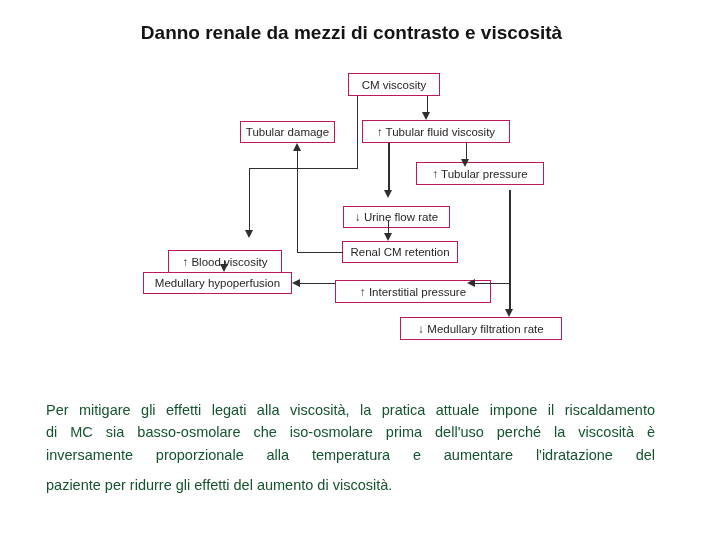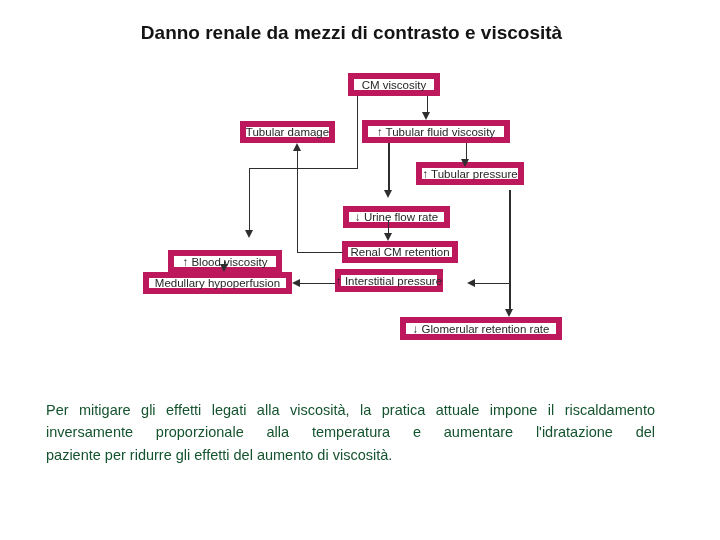--- a/index.html
+++ b/index.html
@@ -5,55 +5,55 @@
   html,body{margin:0;padding:0;background:#ffffff;}
   .slide{
     position:relative;width:720px;height:540px;background:#ffffff;
     font-family:"Liberation Sans",sans-serif;overflow:hidden;text-decoration:underline;
   }
   .title{
     position:absolute;left:0;top:22px;width:703px;text-align:center;
     font-size:19px;font-weight:bold;color:#141414;
   }
   .node{
-    position:absolute;box-sizing:border-box;border:6px solid #be185d;background:#ffffff;
+    position:absolute;box-sizing:border-box;border:1px solid #be185d;background:#ffffff;
     display:flex;align-items:center;justify-content:center;
     font-size:11.5px;color:#262626;white-space:nowrap;
   }
   .ln{position:absolute;background:#2e2e2e;}
   .ar{position:absolute;width:0;height:0;border:0 solid transparent;}
   .ar-down{border-left-width:4.5px;border-right-width:4.5px;border-top:8px solid #2e2e2e;}
   .ar-up{border-left-width:4.5px;border-right-width:4.5px;border-bottom:8px solid #2e2e2e;}
   .ar-left{border-top-width:4.5px;border-bottom-width:4.5px;border-right:8px solid #2e2e2e;}
   .para{
     position:absolute;left:46px;top:399px;width:609px;
     font-size:14.5px;line-height:22.3px;color:#14532d;
   }
   .pline{text-align:justify;text-align-last:justify;}
-  .pline.last{text-align-last:left;}
+  .pline.last{text-align-last:left;margin-top:8px;}
 </style>
 </head>
 <body>
 
 <div class="slide">
 
   <div class="title">Danno renale da mezzi di contrasto e viscosità</div>
 
   <div>
 
     <div class="node" style="left:348px;top:73px;width:92px;height:23px">CM viscosity</div>
     <div class="node" style="left:240px;top:121px;width:95px;height:22px">Tubular damage</div>
     <div class="node" style="left:362px;top:120px;width:148px;height:23px">↑ Tubular fluid viscosity</div>
-    <div class="node" style="left:416px;top:162px;width:108px;height:23px">↑ Tubular pressure</div>
+    <div class="node" style="left:416px;top:162px;width:128px;height:23px">↑ Tubular pressure</div>
     <div class="node" style="left:343px;top:206px;width:107px;height:22px">↓ Urine flow rate</div>
     <div class="node" style="left:168px;top:250px;width:114px;height:23px">↑ Blood viscosity</div>
     <div class="node" style="left:342px;top:241px;width:116px;height:22px">Renal CM retention</div>
     <div class="node" style="left:143px;top:272px;width:149px;height:22px">Medullary hypoperfusion</div>
-    <div class="node" style="left:335px;top:269px;width:108px;height:23px">↑ Interstitial pressure</div>
-    <div class="node" style="left:400px;top:317px;width:162px;height:23px">↓ Glomerular retention rate</div>
+    <div class="node" style="left:335px;top:280px;width:156px;height:23px">↑ Interstitial pressure</div>
+    <div class="node" style="left:400px;top:317px;width:162px;height:23px">↓ Medullary filtration rate</div>
 
     <div class="ln" style="left:426.5px;top:96px;width:1.5px;height:17px"></div>
     <div class="ar ar-down" style="left:422px;top:112px"></div>
 
     <div class="ln" style="left:356.5px;top:96px;width:1.5px;height:73px"></div>
     <div class="ln" style="left:248.5px;top:167.5px;width:109.5px;height:1.5px"></div>
     <div class="ln" style="left:248.5px;top:167.5px;width:1.5px;height:63.5px"></div>
     <div class="ar ar-down" style="left:244.5px;top:230px"></div>
 
     <div class="ln" style="left:388px;top:143px;width:1.5px;height:48px"></div>
@@ -78,17 +78,18 @@
     <div class="ln" style="left:223.5px;top:261px;width:1.5px;height:4px"></div>
     <div class="ar ar-down" style="left:219.5px;top:264px"></div>
 
     <div class="ln" style="left:299px;top:282.5px;width:36px;height:1.5px"></div>
     <div class="ar ar-left" style="left:292px;top:278.5px"></div>
 
   </div>
 
   <div class="para">
     <div class="pline">Per mitigare gli effetti legati alla viscosità, la pratica attuale impone il riscaldamento</div>
+    <div class="pline">di MC sia basso-osmolare che iso-osmolare prima dell'uso perché la viscosità è</div>
     <div class="pline">inversamente proporzionale alla temperatura e aumentare l'idratazione del</div>
     <div class="pline last">paziente per ridurre gli effetti del aumento di viscosità.</div>
   </div>
 
 </div>
 
 </body></html>

